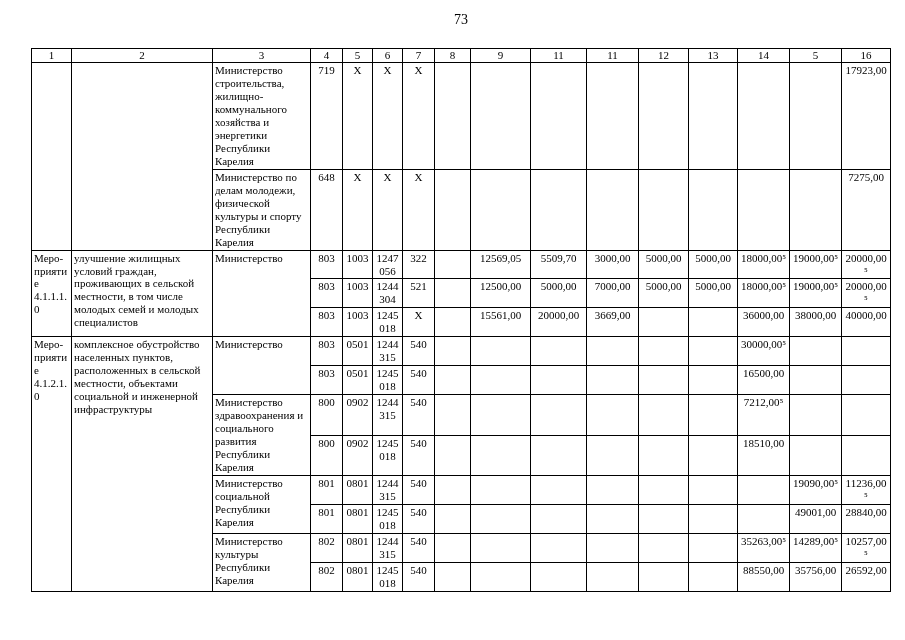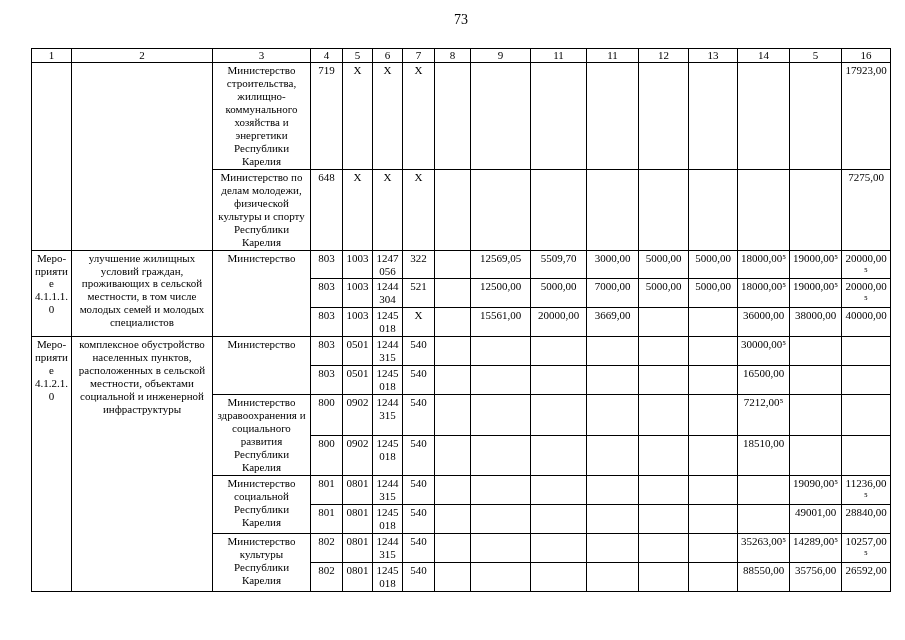--- a/index.html
+++ b/index.html
@@ -30,21 +30,21 @@
     word-wrap: break-word;
   }
   .doc-table th {
     font-weight: normal;
     text-align: center;
     height: 13px;
     padding: 0 1px;
   }
   .doc-table td.code { text-align: center; padding: 1px 1px; }
   .doc-table td.num  { text-align: center; padding-right: 2px; }
-  .doc-table td.txt  { text-align: center; }
+  .doc-table td.txt  { text-align: left; }
 </style>
 </head>
 <body>
 
 <div class="page">
   <div class="page-number">73</div>
 
   <table class="doc-table">
     <colgroup>
       <col style="width:40px">

